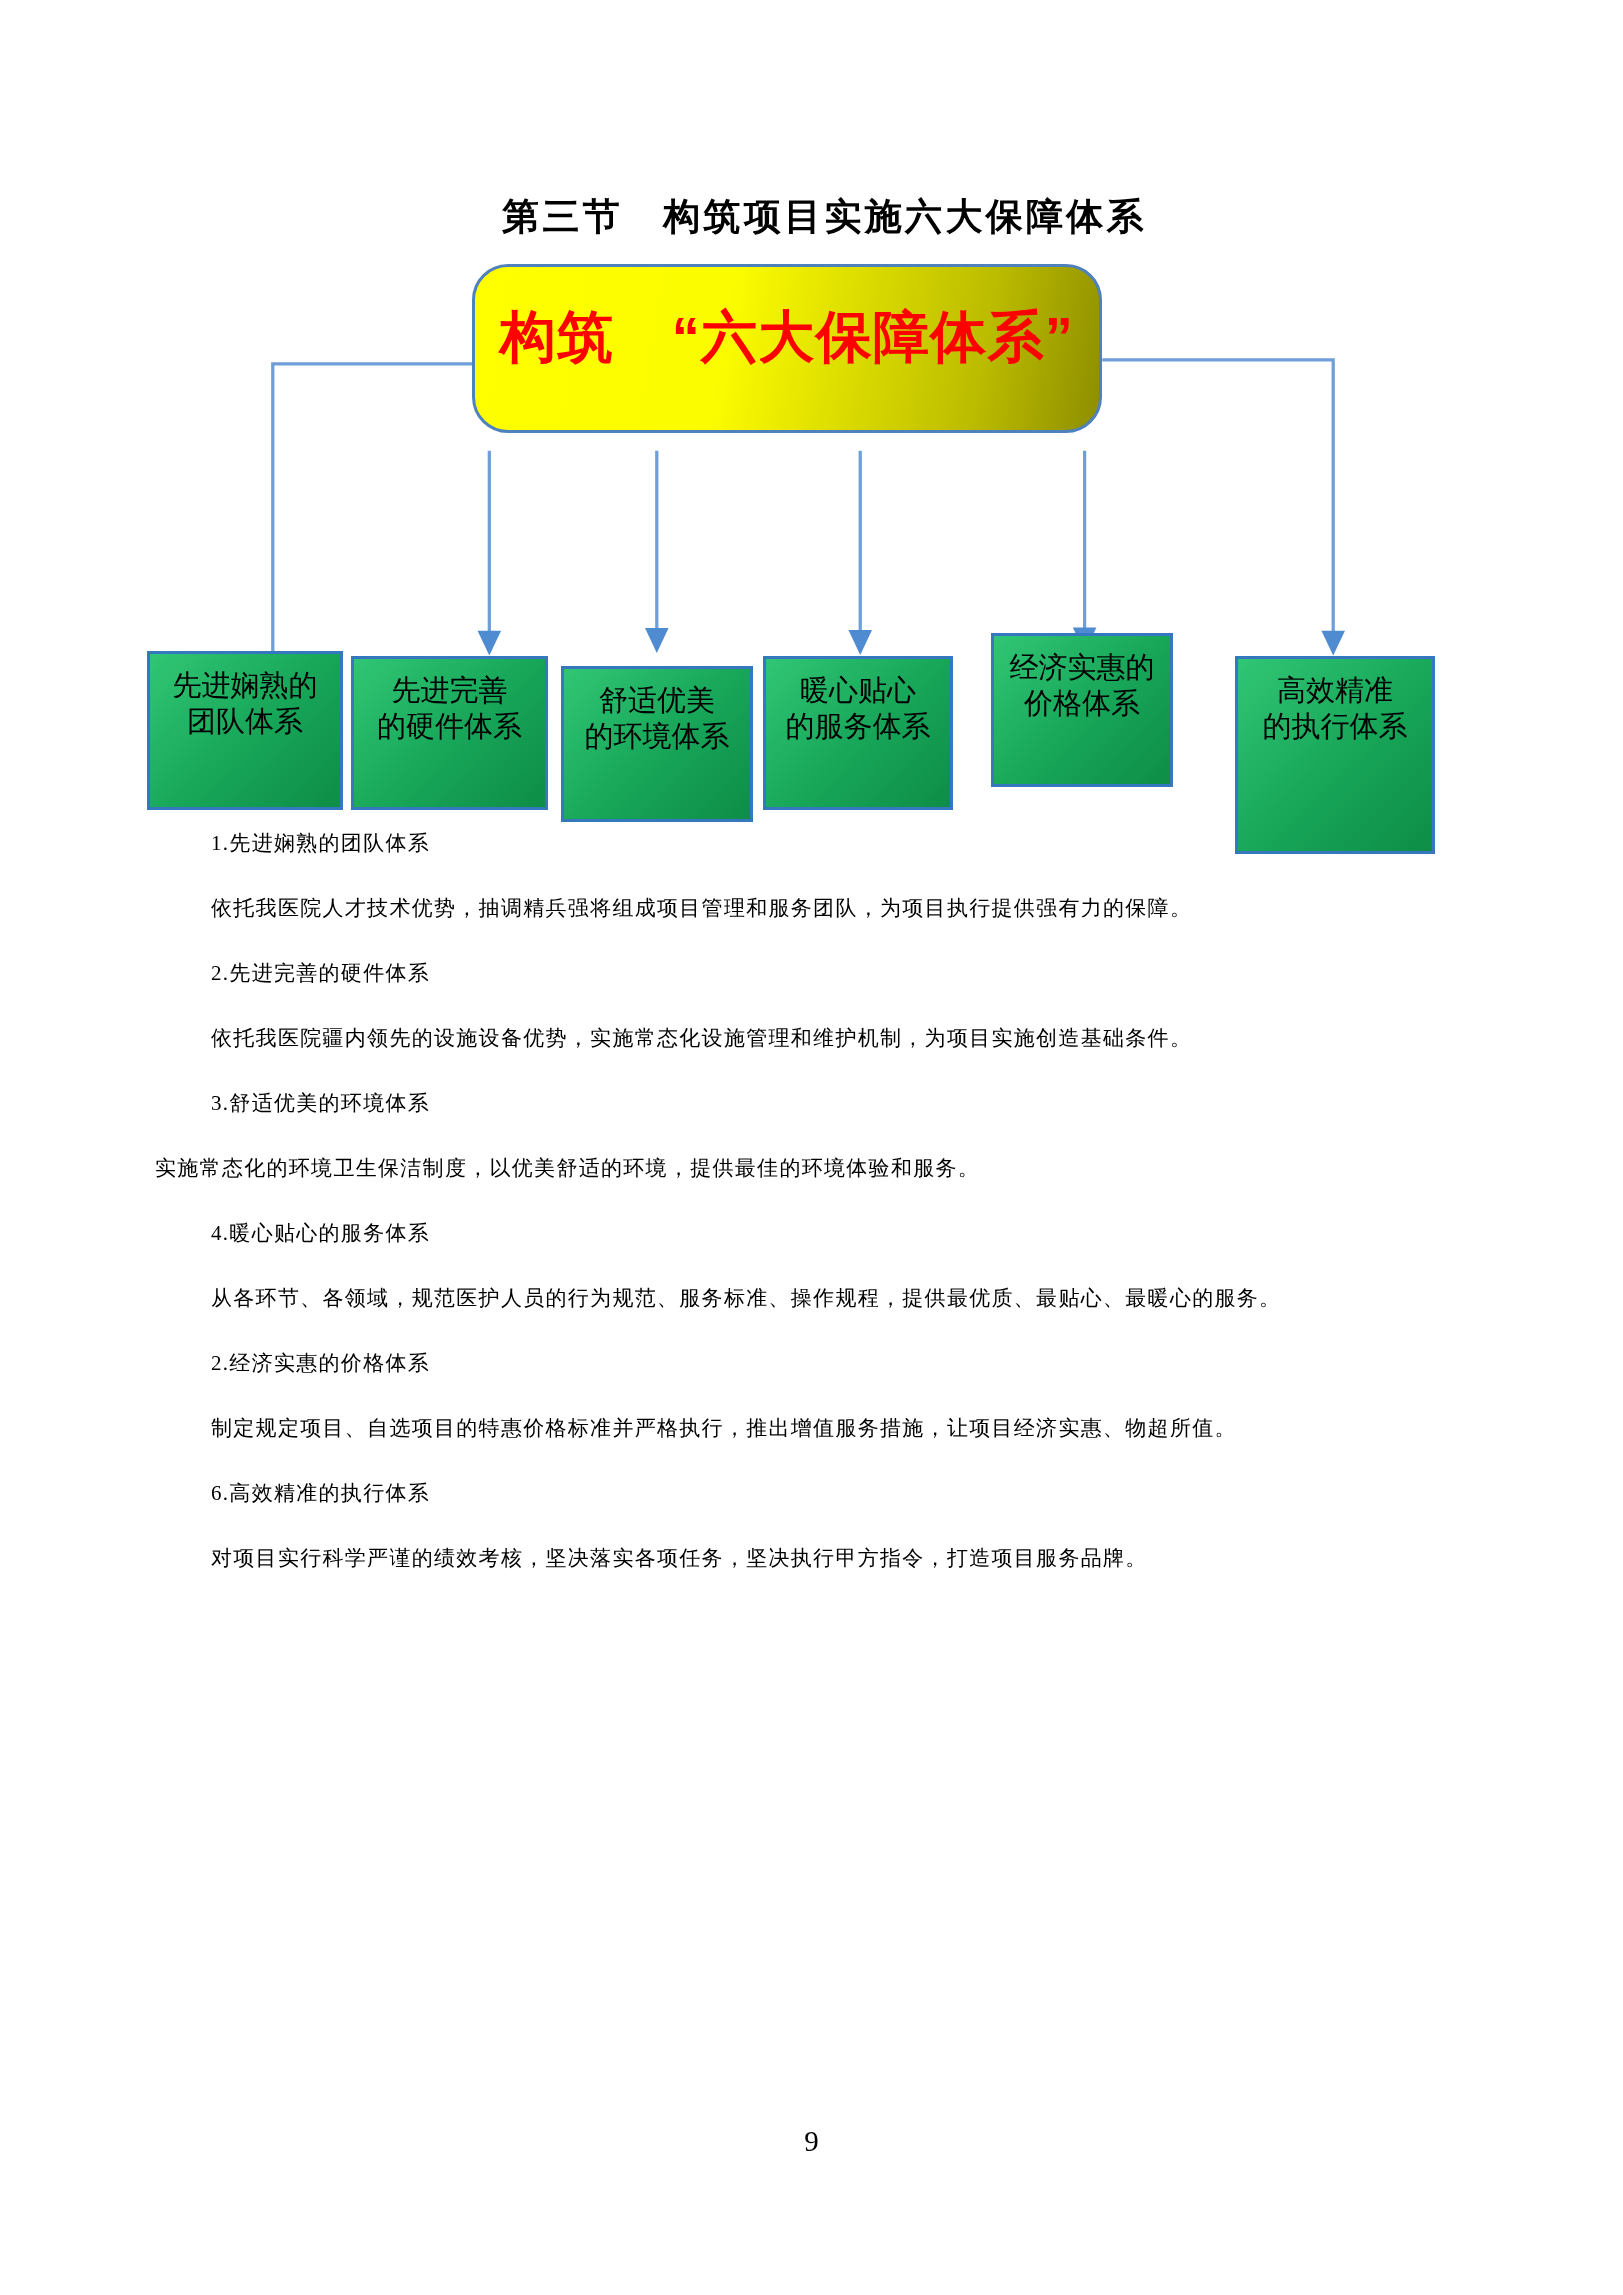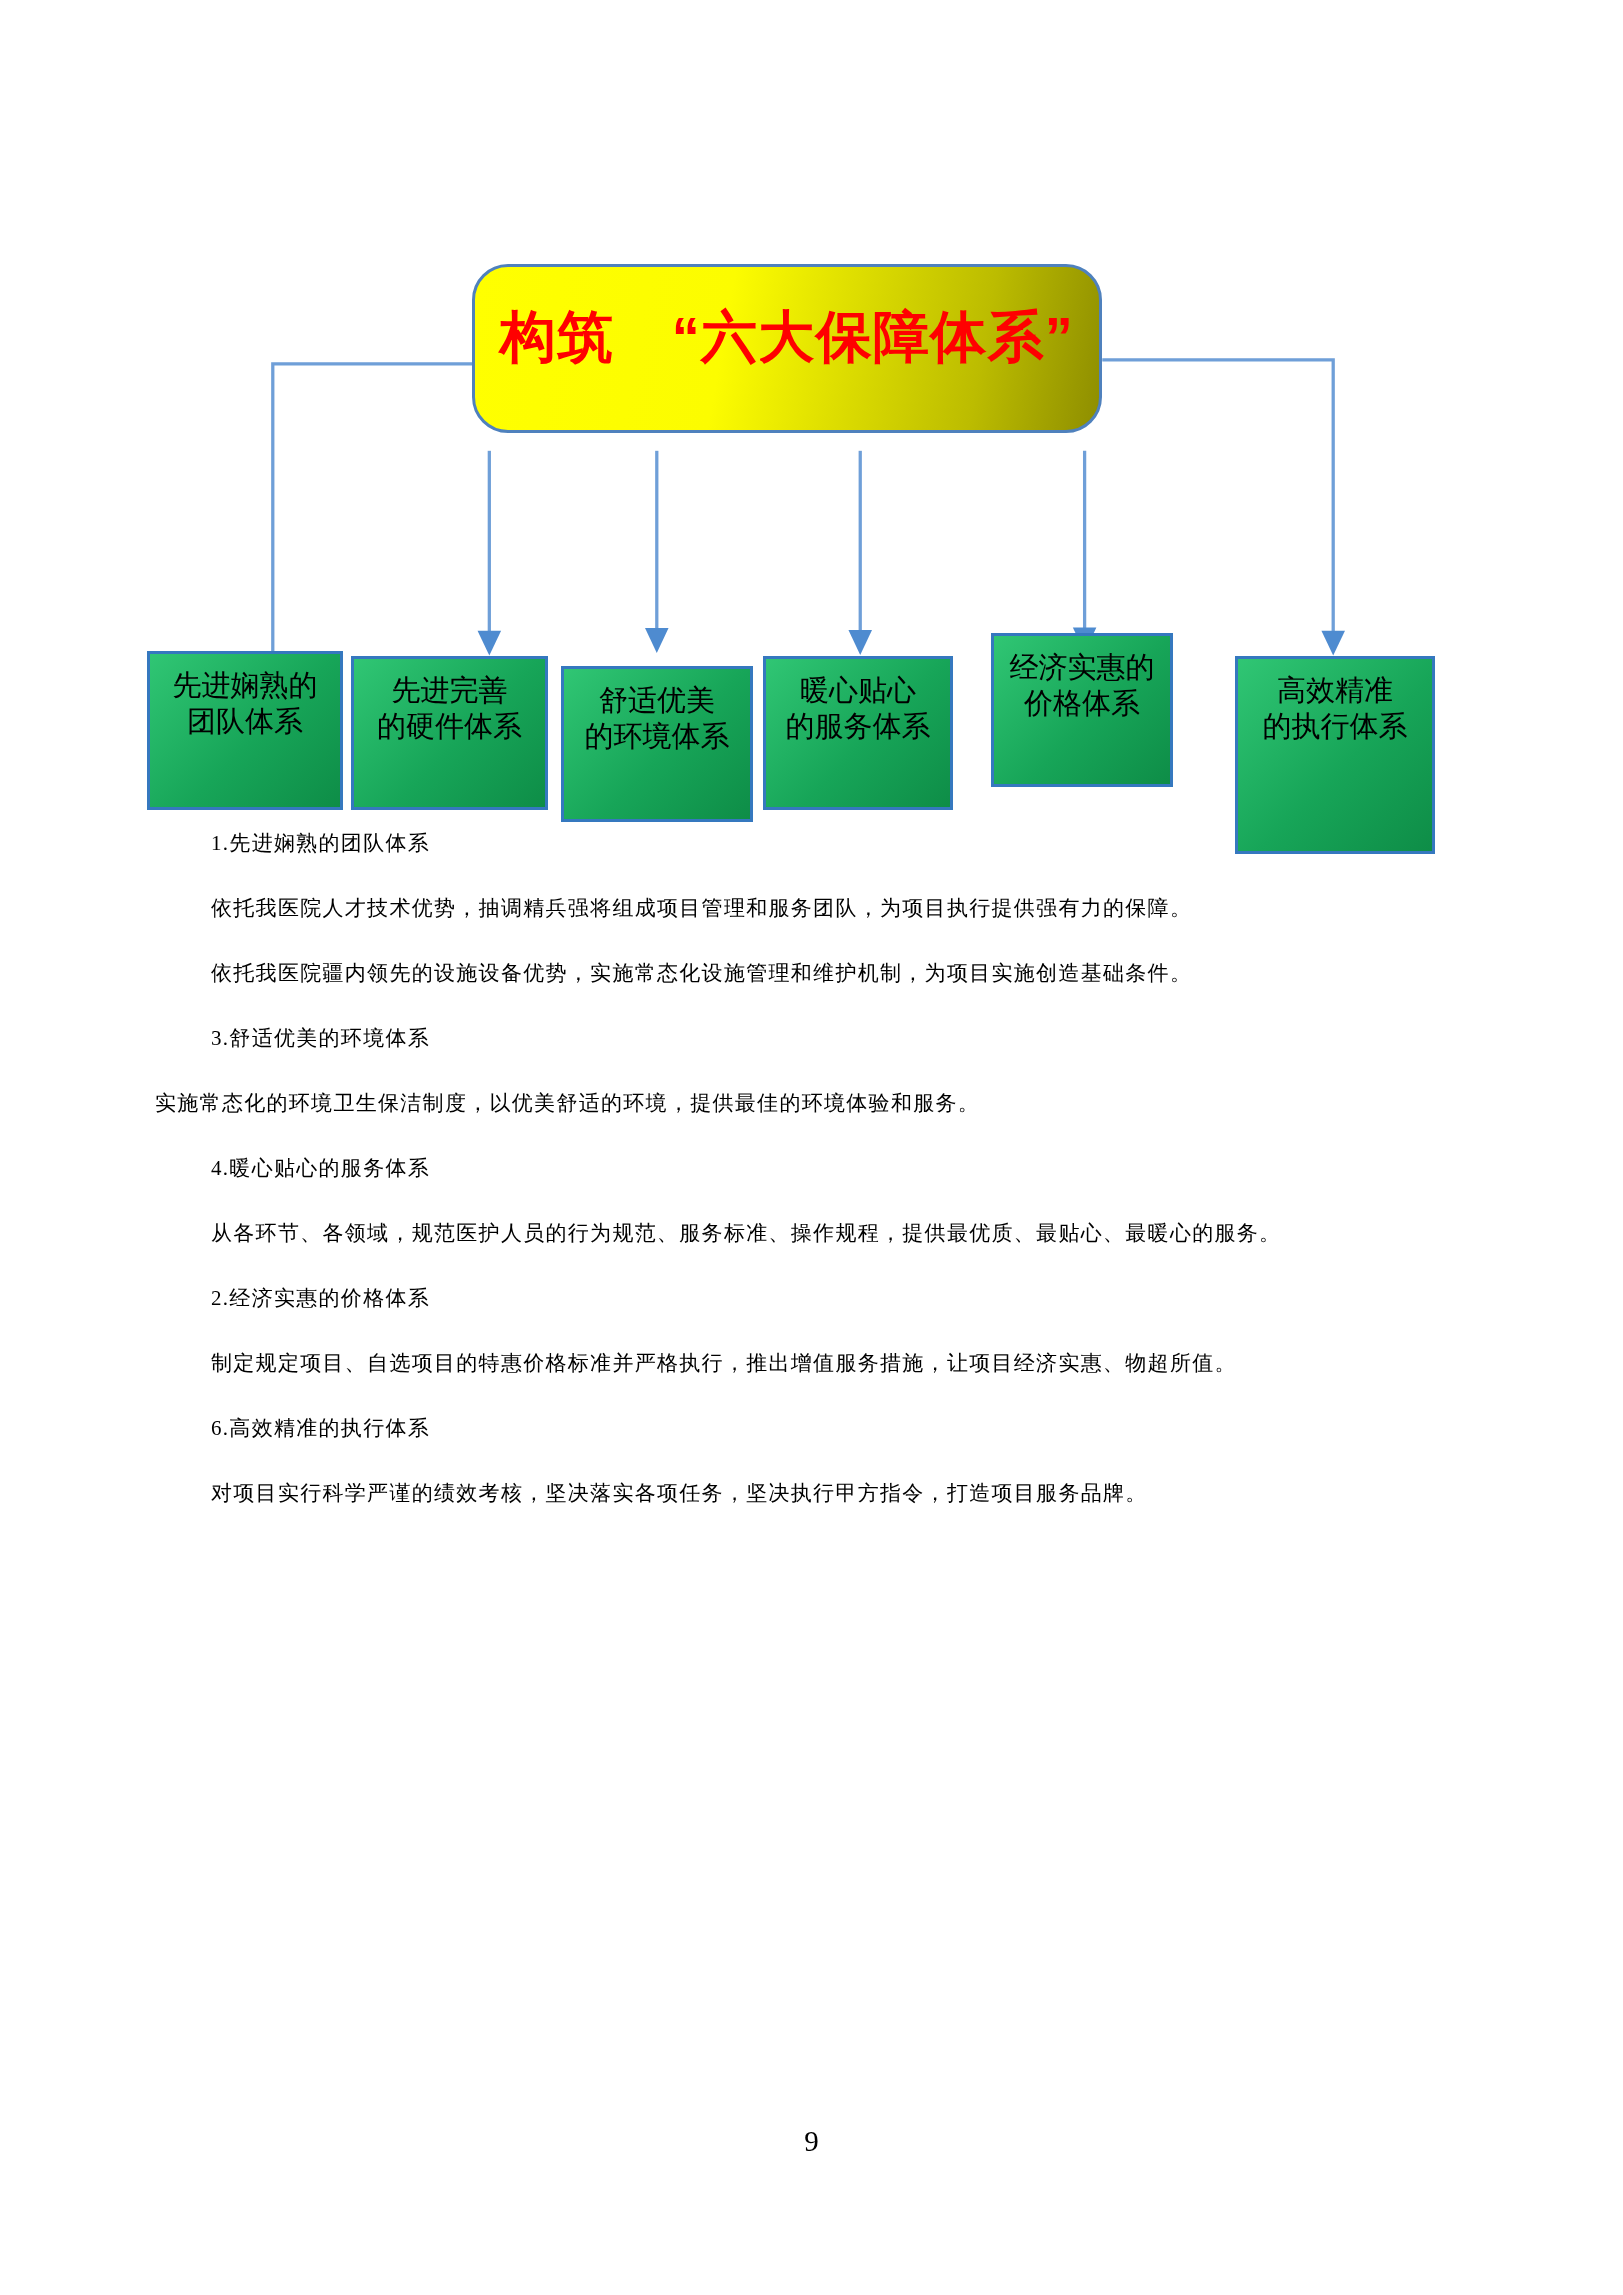--- a/index.html
+++ b/index.html
@@ -79,20 +79,21 @@
     top:2125px; left:0; width:1623px;
     text-align:center;
     font-size:29px;
   }
 </style>
 </head>
 <body>
 
 <div class="page">
 
+  <div class="doc-title">第三节　构筑项目实施六大保障体系</div>
 
   <svg class="connectors" viewBox="0 0 2481 3508" xmlns="http://www.w3.org/2000/svg">
 
     <polyline points="722,556 417,556 417,996" fill="none" stroke="#6f9fd8" stroke-width="5"></polyline>
 
     <line x1="748" y1="689" x2="748" y2="966" stroke="#6f9fd8" stroke-width="5"></line>
     <polygon points="730,964 766,964 748,1002" fill="#4e8bd0"></polygon>
     <line x1="1004" y1="689" x2="1004" y2="962" stroke="#6f9fd8" stroke-width="5"></line>
     <polygon points="986,960 1022,960 1004,998" fill="#4e8bd0"></polygon>
     <line x1="1315" y1="689" x2="1315" y2="965" stroke="#6f9fd8" stroke-width="5"></line>
@@ -129,20 +130,21 @@
     <div>价格体系</div>
   </div>
   <div class="gbox gbox-6">
     <div>高效精准</div>
     <div>的执行体系</div>
   </div>
 
   <div class="content">
     <p class="heading">1.先进娴熟的团队体系</p>
     <p class="body">依托我医院人才技术优势，抽调精兵强将组成项目管理和服务团队，为项目执行提供强有力的保障。</p>
+    <p class="heading">2.先进完善的硬件体系</p>
     <p class="body">依托我医院疆内领先的设施设备优势，实施常态化设施管理和维护机制，为项目实施创造基础条件。</p>
     <p class="heading">3.舒适优美的环境体系</p>
     <p class="body no-indent">实施常态化的环境卫生保洁制度，以优美舒适的环境，提供最佳的环境体验和服务。</p>
     <p class="heading">4.暖心贴心的服务体系</p>
     <p class="body">从各环节、各领域，规范医护人员的行为规范、服务标准、操作规程，提供最优质、最贴心、最暖心的服务。</p>
     <p class="heading">2.经济实惠的价格体系</p>
     <p class="body">制定规定项目、自选项目的特惠价格标准并严格执行，推出增值服务措施，让项目经济实惠、物超所值。</p>
     <p class="heading">6.高效精准的执行体系</p>
     <p class="body">对项目实行科学严谨的绩效考核，坚决落实各项任务，坚决执行甲方指令，打造项目服务品牌。</p>
   </div>

